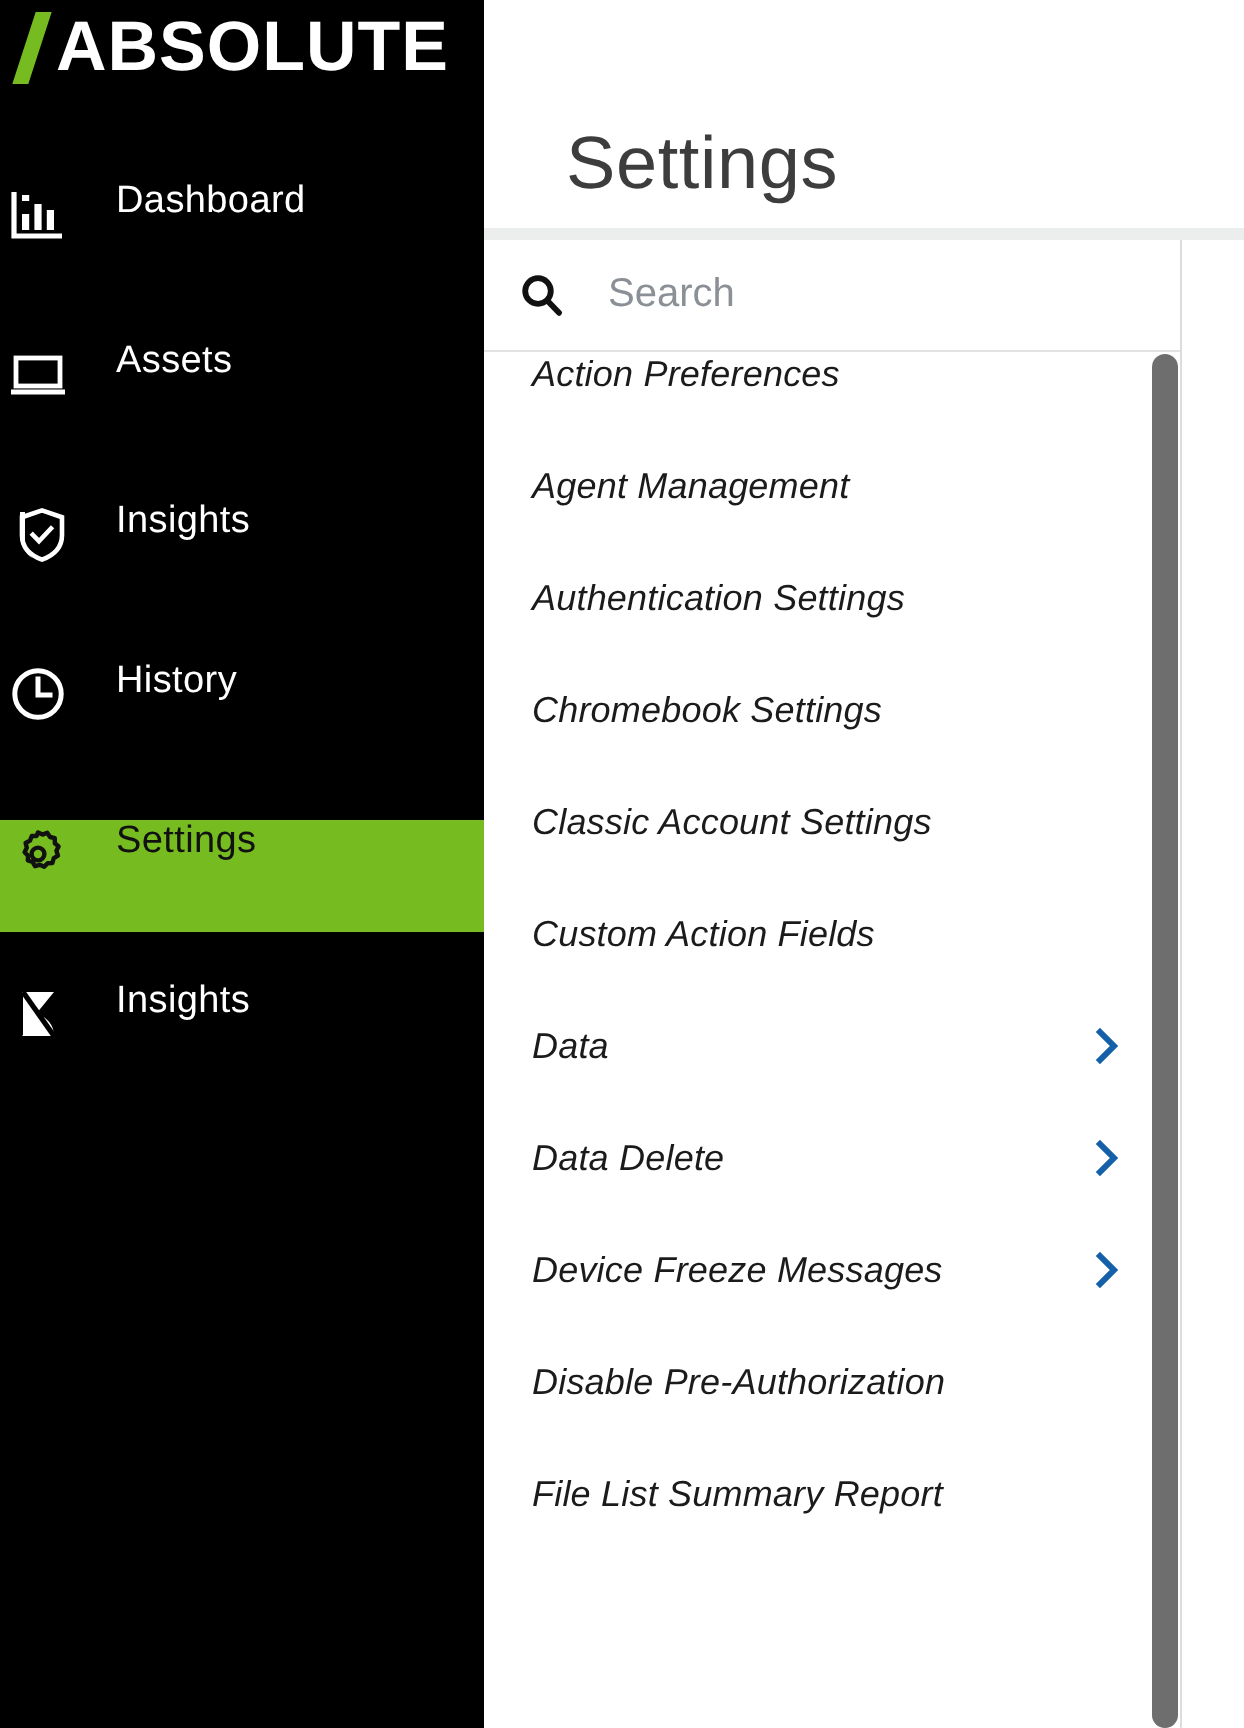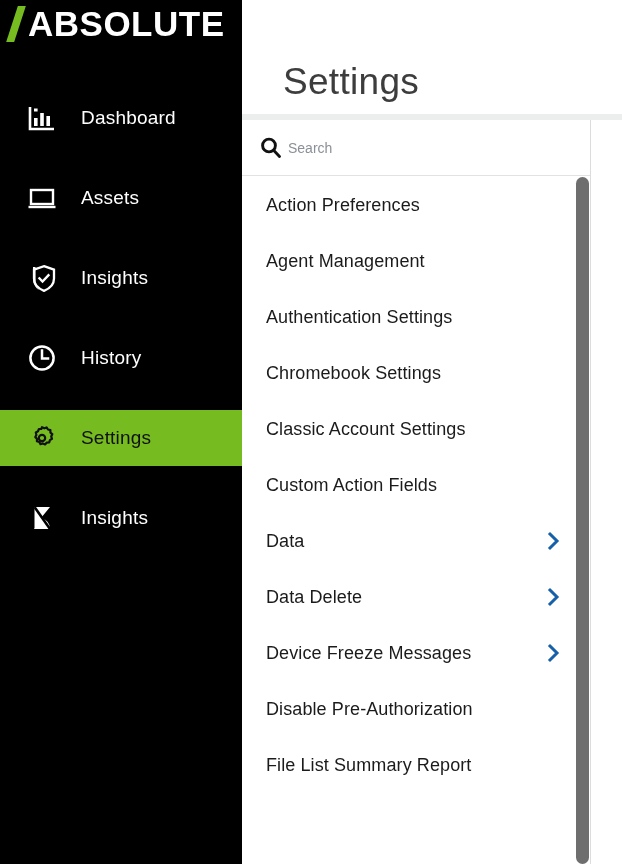--- a/index.html
+++ b/index.html
@@ -52,24 +52,24 @@
     font-size: 35px;
     font-weight: 700;
     letter-spacing: 0.5px;
     line-height: 36px;
     font-family: "Liberation Sans", sans-serif;
   }
 
   .nav { position: absolute; left: 0; top: 90px; width: 242px; }
   .nav-item {
     position: relative;
-    display: flex; align-items: center;
+    display: flex; align-items: flex-start;
     height: 56px;
     margin-bottom: 24px;
-    padding-left: 25px;
+    padding-left: 2px;
     cursor: pointer;
   }
   .nav-item.active { background: #76bc21; }
   .nav-icon {
     width: 34px; height: 34px;
     display: flex; align-items: center; justify-content: center;
     flex: 0 0 34px;
   }
   .nav-icon svg { display: block; }
   .nav-label {
@@ -117,42 +117,43 @@
     cursor: text;
   }
   .search-icon {
     width: 26px; height: 26px;
     margin-left: 16px;
     flex: 0 0 26px;
     display: flex; align-items: center; justify-content: center;
   }
   .search-input {
     border: 0; outline: 0;
-    margin-left: 4px;
+    margin-left: 20px;
     font-family: "Liberation Sans", sans-serif;
-    font-size: 14px;
+    font-size: 20px;
     color: #333333;
     background: transparent;
     width: 270px;
     height: 30px;
   }
   .search-input::placeholder { color: #8b9096; }
 
   
   .menu {
     position: absolute; left: 0; top: 177px;
     width: 348px; height: 687px;
     overflow: hidden;
   }
   .menu-item {
     position: relative;
     height: 56px;
-    display: flex; align-items: center;
+    display: flex; 
     padding: 0 14px 0 24px;
     cursor: pointer;
+    font-style: italic;
   }
   .menu-label {
     font-size: 18px;
     color: #1b1b1b;
     font-weight: 400;
     letter-spacing: 0.1px;
     flex: 1 1 auto;
   }
   .chevron {
     flex: 0 0 16px;

